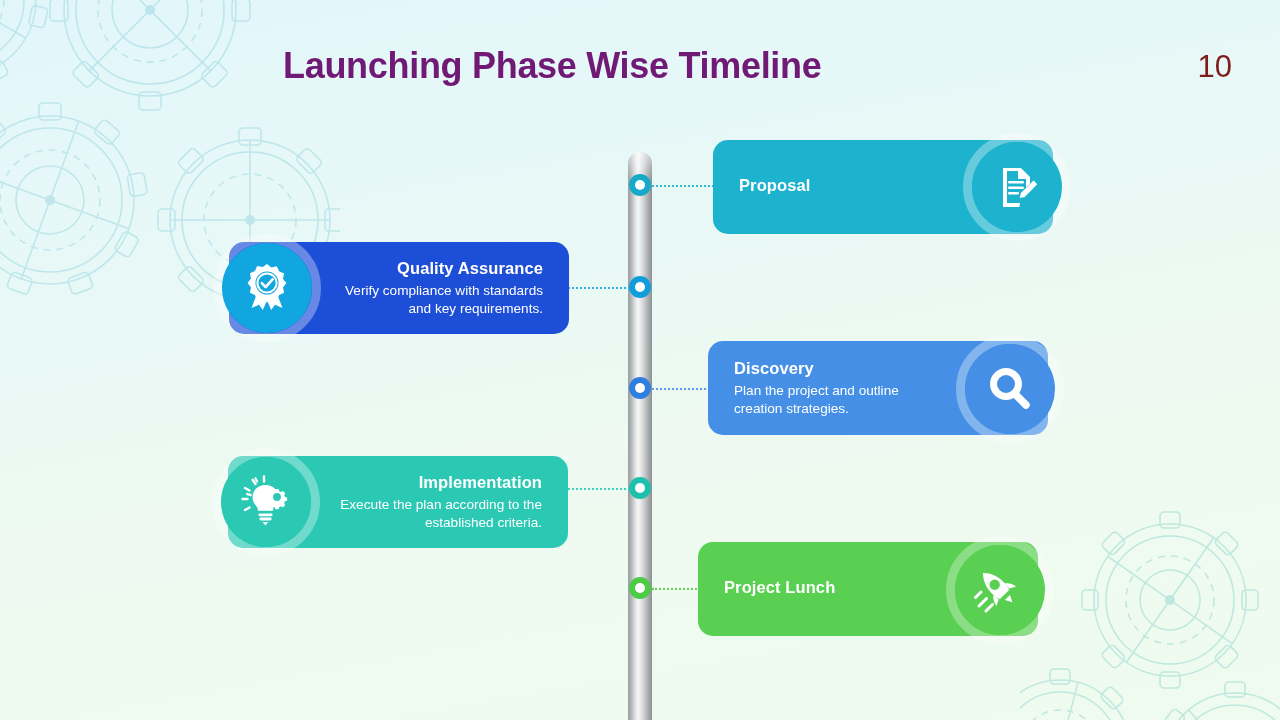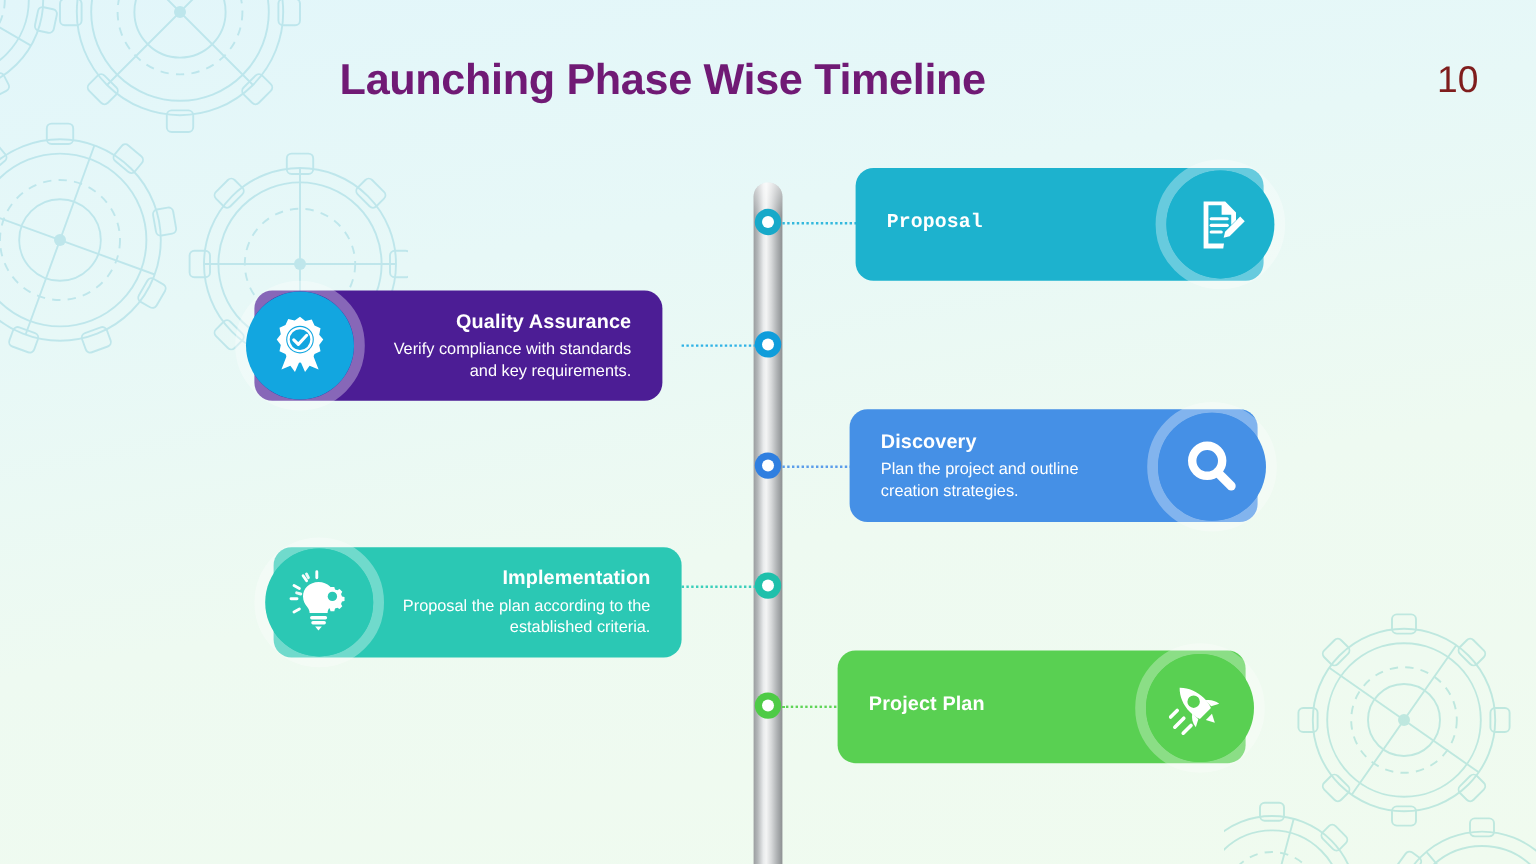--- a/index.html
+++ b/index.html
@@ -238,38 +238,38 @@
   <div class="node" style="top:377px; background:#2f7fe0;">
       <span class="inner"></span>
     </div>
   <div class="node" style="top:477px; background:#1fc0ab;">
       <span class="inner"></span>
     </div>
   <div class="node" style="top:577px; background:#4ecb46;">
       <span class="inner"></span>
     </div>
 
-  <div class="card right" style="left:713px; top:140px; width:340px; height:94px; background:#1db2ce;font-family:Liberation Mono, monospace;">
+  <div class="card right" style="left:713px; top:140px; width:340px; height:94px; background:#1db2ce;">
     <div class="txt" style="width:215px;">
       <h3>Proposal</h3>
     </div>
     <div class="bubble" style="left:250px; top:-7px; width:108px; height:108px;">
       <span class="halo" style="border-color:rgba(255,255,255,.33);"></span>
       <span class="disc" style="background:#1db2ce;"></span>
       <svg width="50" height="50" viewBox="0 0 50 50">
         <path d="M11 6h18l9 9v6.5l-4 4V17h-8V9H15v32h13l-.6 4H11z" fill="#fff"></path>
         <rect x="16" y="19" width="16" height="2.6" rx="1.3" fill="#fff"></rect>
         <rect x="16" y="24.5" width="16" height="2.6" rx="1.3" fill="#fff"></rect>
         <rect x="16" y="30" width="11" height="2.6" rx="1.3" fill="#fff"></rect>
         <path d="M41.5 18.5l3.8 3.8-12.6 12.6-5 1.2 1.2-5z" fill="#fff"></path>
       </svg>
     </div>
   </div>
 
-  <div class="card left" style="left:212px; top:242px; width:340px; height:92px; background:#4c1d95;">
+  <div class="card left" style="left:229px; top:242px; width:340px; height:92px; background:#1d4ed8;">
     <div class="txt" style="width:222px;">
       <h3>Quality Assurance</h3>
       <p>Verify compliance with standards and key requirements.</p>
     </div>
     <div class="bubble" style="left:-16px; top:-8px; width:108px; height:108px;">
       <span class="halo" style="border-color:rgba(255,255,255,.33);"></span>
       <span class="disc" style="background:#12a6e0;"></span>
       <svg width="52" height="52" viewBox="0 0 52 52">
         <path d="M15.5 33l-5 13 7.5-3.2 3.8 5.2 5-11.5z" fill="#fff"></path>
         <path d="M36.5 33l5 13-7.5-3.2-3.8 5.2-5-11.5z" fill="#fff"></path>
@@ -292,21 +292,21 @@
       <svg width="50" height="50" viewBox="0 0 50 50">
         <circle cx="21" cy="20" r="12.5" fill="none" stroke="#fff" stroke-width="7"></circle>
         <path d="M29.5 29.5L41 41" stroke="#fff" stroke-width="7.5" stroke-linecap="round"></path>
       </svg>
     </div>
   </div>
 
   <div class="card left" style="left:228px; top:443px; width:340px; height:92px; background:#2bc8b4;margin-top:13px;">
     <div class="txt" style="width:222px;">
       <h3>Implementation</h3>
-      <p>Proposal the plan according to the established criteria.</p>
+      <p>Execute the plan according to the established criteria.</p>
     </div>
     <div class="bubble" style="left:-16px; top:-8px; width:108px; height:108px;">
       <span class="halo" style="border-color:rgba(255,255,255,.33);"></span>
       <span class="disc" style="background:#2bc8b4;"></span>
       <svg width="54" height="54" viewBox="0 0 54 54">
         <g stroke="#fff" stroke-width="2.4" stroke-linecap="round">
           <path d="M25 6.5V1.5"></path>
             <path d="M16.5 9L13.6 4.8"></path>
             <path d="M10.5 15.5L6 13"></path>
           <path d="M8.5 24H3.5"></path>
@@ -321,21 +321,21 @@
         <g transform="translate(38,22)">
           <path d="M-2.6 -12.8h5.2l.9 3.4 3.1 1.3 3-1.7 3.7 3.7-1.7 3 1.3 3.1 3.4.9v5.2l-3.4.9-1.3 3.1 1.7 3-3.7 3.7-3-1.7-3.1 1.3-.9 3.4h-5.2l-.9-3.4-3.1-1.3-3 1.7-3.7-3.7 1.7-3-1.3-3.1-3.4-.9v-5.2l3.4-.9 1.3-3.1-1.7-3 3.7-3.7 3 1.7 3.1-1.3z" fill="#fff" transform="scale(.62)"></path>
           <circle r="3.9" fill="#2bc8b4"></circle>
         </g>
       </svg>
     </div>
   </div>
 
   <div class="card right" style="left:698px; top:542px; width:340px; height:94px; background:#59d052;">
     <div class="txt" style="width:215px;">
-      <h3>Project Plan</h3>
+      <h3>Project Lunch</h3>
     </div>
     <div class="bubble" style="left:248px; top:-6px; width:108px; height:108px;">
       <span class="halo" style="border-color:rgba(255,255,255,.30);"></span>
       <span class="disc" style="background:#59d052;"></span>
       <svg width="52" height="52" viewBox="0 0 52 52">
         <g transform="rotate(-45 26 26)">
           <path d="M26 2c5.2 5 8.2 12.4 8.2 20.4 0 3.6-.6 7-1.7 10H19.5c-1.1-3-1.7-6.4-1.7-10C17.8 14.4 20.8 7 26 2z" fill="#fff"></path>
           <circle cx="26" cy="18.5" r="5.2" fill="#59d052"></circle>
           <path d="M18.4 24.5c-3.4 2.4-5.6 5.6-6.2 10.4l6.2-3.3z" fill="#fff"></path>
           <path d="M33.6 24.5c3.4 2.4 5.6 5.6 6.2 10.4l-6.2-3.3z" fill="#fff"></path>

